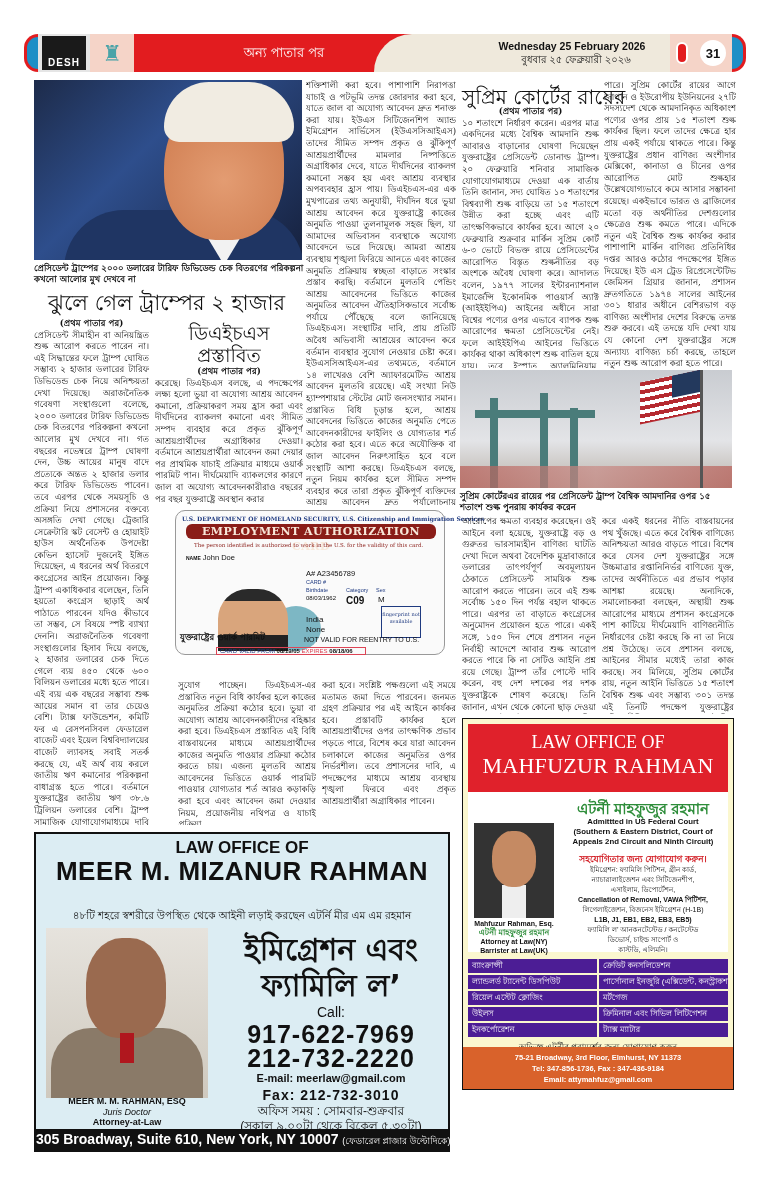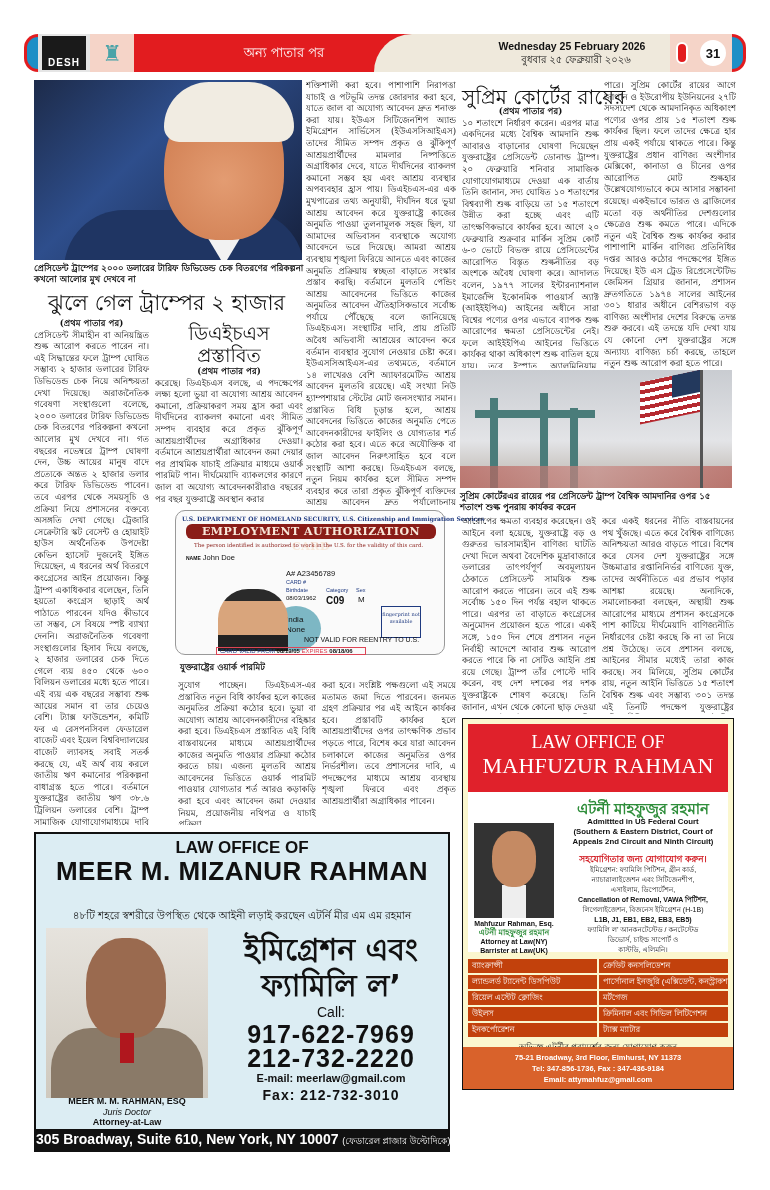--- a/index.html
+++ b/index.html
@@ -38,21 +38,21 @@
   .flag { position: absolute; left: 180px; top: 6px; width: 62px; height: 42px; background: repeating-linear-gradient(#b52a30 0 4px, #fff 4px 8px); transform: skewY(-12deg); }
   .flag::before { content: ""; position: absolute; left: 32px; top: 0; width: 30px; height: 22px; background: #23395d; }
   .pole { position: absolute; left: 240px; top: 0; width: 3px; height: 118px; background: #555; }
 
   .ead-card { position: absolute; left: 175px; top: 510px; width: 270px; height: 145px; border: 1px solid #999; border-radius: 10px; background: #fafafa; }
   .ead-dept { position: absolute; left: 6px; top: 4px; font-size: 6px; color: #1f3a80; font-weight: bold; white-space: nowrap; }
   .ead-title { position: absolute; left: 10px; top: 13px; width: 250px; height: 15px; background: #8a1d18; border-radius: 6px; color: #f8e7d9; font-size: 11px; font-weight: bold; text-align: center; line-height: 15px; letter-spacing: 0.5px; }
   .ead-sub { position: absolute; left: 18px; top: 31px; font-size: 5.5px; color: #8a1d18; white-space: nowrap; }
   .ead-name { position: absolute; left: 10px; top: 42px; font-size: 7.5px; font-family: "Liberation Sans", sans-serif; }
   .ead-pic { position: absolute; left: 42px; top: 78px; width: 70px; height: 62px; background: linear-gradient(#2a2a2a 0 20%, #d9a57c 20% 75%, #222 75%); border-radius: 30px 30px 0 0; }
-  .ead-small { position: absolute; font-size: 6.5px; font-family: "Liberation Sans", sans-serif; }
+  .ead-small { position: absolute; font-size: 6.5px; font-family: "Liberation Sans", sans-serif; margin-left: 20px; }
   .ead-seal { position: absolute; left: 95px; top: 95px; width: 50px; height: 45px; border-radius: 50%; background: #2a8aa0; opacity: 0.6; }
   .ead-notvalid { position: absolute; left: 128px; top: 125px; font-size: 7px; font-family: "Liberation Sans", sans-serif; }
   .ead-validbar { position: absolute; left: 40px; top: 136px; width: 150px; height: 8px; border: 1px solid #d45; font-size: 6px; font-family: "Liberation Sans", sans-serif; line-height: 7px; padding-left: 3px; }
   .ead-fp { position: absolute; left: 205px; top: 95px; width: 40px; height: 32px; border: 1px solid #1f3a80; font-size: 5px; color: #1f3a80; text-align: center; padding-top: 4px; line-height: 7px; }
 
   
   .ad1 { position: absolute; left: 34px; top: 832px; width: 416px; height: 320px; background: #dcedf3; border: 2px solid #111; font-family: "Liberation Sans", sans-serif; }
   .ad1 .lawof { position: absolute; top: 4px; left: 0; width: 100%; text-align: center; font-size: 17px; font-weight: bold; }
   .ad1 .name { position: absolute; top: 22px; left: 0; width: 100%; text-align: center; font-size: 26px; font-weight: bold; letter-spacing: 0.5px; }
   .ad1 .blackbar { position: absolute; top: 54px; left: 8px; width: 398px; height: 16px; background: #111; color: #fff; font-size: 11px; text-align: center; line-height: 16px; }
@@ -82,21 +82,21 @@
   .ad2 .bnname { position: absolute; left: 100px; top: 78px; width: 160px; text-align: center; color: #2e8d3a; font-size: 15px; font-weight: bold; }
   .ad2 .admit { position: absolute; left: 95px; top: 98px; width: 170px; text-align: center; font-size: 7.8px; font-weight: bold; line-height: 10px; }
   .ad2 .contact { position: absolute; left: 95px; top: 133px; width: 170px; text-align: center; font-size: 9px; color: #d21d24; font-weight: bold; }
   .ad2 .services { position: absolute; left: 95px; top: 146px; width: 170px; text-align: center; font-size: 7px; line-height: 10px; }
   .ad2 .pic { position: absolute; left: 11px; top: 104px; width: 80px; height: 95px; background: #333; overflow: hidden; }
   .ad2 .pic .face { position: absolute; left: 18px; top: 8px; width: 44px; height: 56px; border-radius: 45%; background: #c58a63; }
   .ad2 .pic .shirt { position: absolute; left: 28px; top: 62px; width: 24px; height: 40px; background: #eee; }
   .ad2 .capt { position: absolute; left: 5px; top: 200px; width: 92px; text-align: center; font-size: 7px; font-weight: bold; line-height: 9px; }
   .ad2 .capt .g { color: #2e8d3a; font-size: 8px; }
   .ad2 .grid { position: absolute; left: 5px; top: 240px; width: 260px; display: grid; grid-template-columns: 1fr 1fr; gap: 2px; }
-  .ad2 .grid div { background: #c2410c; color: #fff; font-size: 8px; height: 14px; line-height: 14px; padding-left: 4px; white-space: nowrap; overflow: hidden; }
+  .ad2 .grid div { background: #4c1d95; color: #fff; font-size: 8px; height: 14px; line-height: 14px; padding-left: 4px; white-space: nowrap; overflow: hidden; }
   .ad2 .adv { position: absolute; left: 0; top: 322px; width: 100%; text-align: center; font-size: 8.5px; }
   .ad2 .appt { position: absolute; left: 0; top: 331px; width: 100%; text-align: center; font-size: 15px; }
   .ad2 .orange { position: absolute; left: 0; bottom: 0; width: 100%; height: 42px; background: #d9622b; color: #fff; text-align: center; font-size: 7.5px; font-weight: bold; line-height: 11px; padding-top: 5px; }
 </style>
 </head>
 <body>
 
 <div class="header">
   <div class="cap-l"></div>
   <div class="logo-box">
@@ -156,21 +156,21 @@
   <div class="ead-small" style="left:180px;top:76px;color:#1f3a80;font-size:5.5px;">Sex</div>
   <div class="ead-small" style="left:182px;top:84px;font-size:8px;">M</div>
   <div class="ead-seal"></div>
   <div class="ead-small" style="left:110px;top:104px;font-size:8px;">India</div>
   <div class="ead-small" style="left:110px;top:114px;font-size:8px;">None</div>
   <div class="ead-pic"></div>
   <div class="ead-fp">fingerprint not available</div>
   <div class="ead-notvalid">NOT VALID FOR REENTRY TO U.S.</div>
   <div class="ead-validbar"><span style="color:#1f3a80">CARD VALID FROM</span> <b>08/19/05</b> <span style="color:#d45">EXPIRES</span> <b>08/18/06</b></div>
 </div>
-<div class="caption" style="left:180px;top:662px;">যুক্তরাষ্ট্রের ওয়ার্ক পারমিট</div>
+<div class="caption" style="left:180px;top:632px;">যুক্তরাষ্ট্রের ওয়ার্ক পারমিট</div>
 
 <div class="col" style="left:178px;top:680px;width:138px;height:145px;overflow:hidden;">
   <div>সুযোগ পাচ্ছেন। ডিএইচএস-এর প্রস্তাবিত নতুন বিধি কার্যকর হলে কাজের অনুমতির প্রক্রিয়া কঠোর হবে। ভুয়া বা অযোগ্য আশ্রয় আবেদনকারীদের বহিষ্কার করা হবে। ডিএইচএস প্রস্তাবিত এই বিধি বাস্তবায়নের মাধ্যমে আশ্রয়প্রার্থীদের কাজের অনুমতি পাওয়ার প্রক্রিয়া কঠোর করতে চায়। এজন্য মুলতবি আশ্রয় আবেদনের ভিত্তিতে ওয়ার্ক পারমিট পাওয়ার যোগ্যতার শর্ত আরও কড়াকড়ি করা হবে এবং আবেদন জমা দেওয়ার নিয়ম, প্রয়োজনীয় নথিপত্র ও যাচাই প্রক্রিয়া</div>
 </div>
 <div class="col" style="left:322px;top:680px;width:134px;height:145px;overflow:hidden;">
   <div>করা হবে। সংশ্লিষ্ট পক্ষগুলো এই সময়ে মতামত জমা দিতে পারবেন। জনমত গ্রহণ প্রক্রিয়ার পর এই আইনে কার্যকর হবে। প্রস্তাবটি কার্যকর হলে আশ্রয়প্রার্থীদের ওপর তাৎক্ষণিক প্রভাব পড়তে পারে, বিশেষ করে যারা আবেদন চলাকালে কাজের অনুমতির ওপর নির্ভরশীল। তবে প্রশাসনের দাবি, এ পদক্ষেপের মাধ্যমে আশ্রয় ব্যবস্থায় শৃঙ্খলা ফিরবে এবং প্রকৃত আশ্রয়প্রার্থীরা অগ্রাধিকার পাবেন।</div>
 </div>
 
 <div class="headline" style="left:462px;top:82px;font-size:20px;">সুপ্রিম কোর্টের রায়ের</div>
 <div class="col" style="left:462px;top:106px;width:137px;height:262px;overflow:hidden;">
@@ -208,20 +208,24 @@
       <div class="face"></div>
       <div class="tie"></div>
   </div>
   <div class="imm">ইমিগ্রেশন এবং</div>
   <div class="fam">ফ্যামিলি ল’</div>
   <div class="call">Call:</div>
   <div class="ph" style="top:186px;">917-622-7969</div>
   <div class="ph" style="top:210px;">212-732-2220</div>
   <div class="email">E-mail: meerlaw@gmail.com</div>
   <div class="fax">Fax: 212-732-3010</div>
+  <div class="hours">
+    <div>অফিস সময় : সোমবার-শুক্রবার</div>
+    <div>(সকাল ৯.০০টা থেকে বিকেল ৫.৩০টা)</div>
+  </div>
   <div class="esq">
     <div>MEER M. M. RAHMAN, ESQ</div>
     <div class="jd">Juris Doctor</div>
     <div>Attorney-at-Law</div>
     <div>New York and New Jersey</div>
   </div>
   <div class="addr">
     <span>305 Broadway, Suite 610, New York, NY 10007</span>
     <span class="bn">(ফেডারেল প্লাজার উল্টোদিকে)</span>
   </div>

